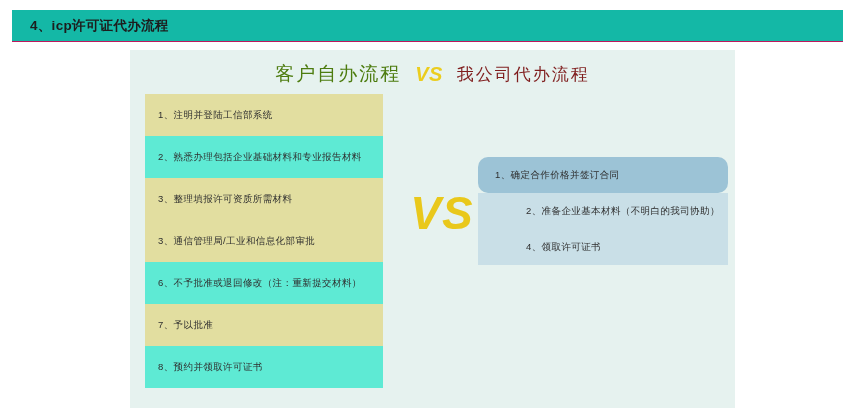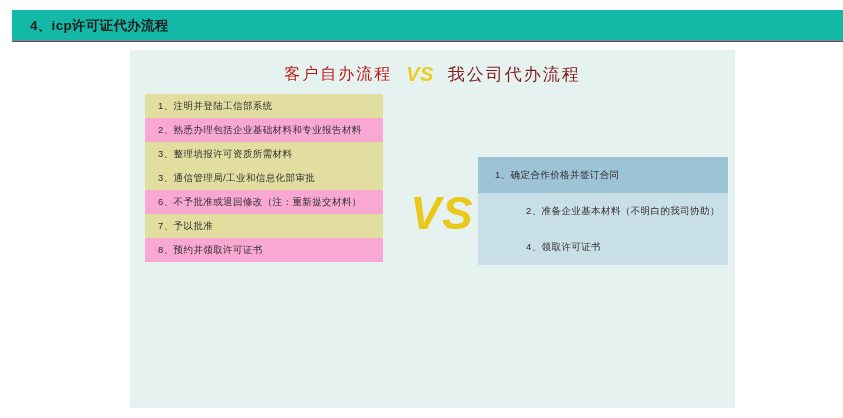--- a/index.html
+++ b/index.html
@@ -53,22 +53,22 @@
     left: 0;
     top: 8px;
     width: 605px;
     height: 32px;
     display: flex;
     align-items: center;
     justify-content: center;
   }
   .heading-left {
     font-family: Liberation Mono, monospace;
-    font-size: 16px;
-    color: #b91c1c;
+    font-size: 19px;
+    color: #4d7c0f;
     letter-spacing: 2px;
   }
   .heading-vs {
     font-family: "Liberation Sans", "DejaVu Sans", sans-serif;
     font-size: 20px;
     font-weight: bold;
     font-style: italic;
     color: #ebcd1e;
     margin: 0 14px;
     letter-spacing: 0.5px;
@@ -81,33 +81,33 @@
   }
 
   
   .flow-left {
     position: absolute;
     left: 15px;
     top: 44px;
     width: 238px;
   }
   .flow-left .step {
-    height: 24px;
+    height: 42px;
     display: flex;
     align-items: center;
     box-sizing: border-box;
     padding-left: 13px;
     font-size: 9.5px;
     color: #2e2e2e;
     letter-spacing: 0.4px;
     white-space: nowrap;
     font-family: "Liberation Sans", "DejaVu Sans", sans-serif;
   }
   .flow-left .step.odd  { background: #e2dea0; }
-  .flow-left .step.even { background: #f9a8d4; }
+  .flow-left .step.even { background: #5eead4; }
 
   
   .center-vs {
     position: absolute;
     left: 262px;
     top: 140px;
     width: 100px;
     text-align: center;
     font-family: "Liberation Sans", "DejaVu Sans", sans-serif;
     font-size: 46px;
@@ -130,21 +130,21 @@
     display: flex;
     align-items: center;
     box-sizing: border-box;
     padding-left: 17px;
     font-size: 9.5px;
     color: #2e2e2e;
     letter-spacing: 0.4px;
     white-space: nowrap;
     font-family: "Liberation Sans", "DejaVu Sans", sans-serif;
   }
-  .flow-right .step.odd  { background: #9cc3d6; }
+  .flow-right .step.odd  { background: #9cc3d6; border-radius: 10px; }
   .flow-right .step.even { background: #c9dfe7; padding-left: 48px; }
 </style>
 </head>
 <body>
 
 <div class="section-header">
   <div class="title">4、icp许可证代办流程</div>
 </div>
 
 <div class="compare-panel">

